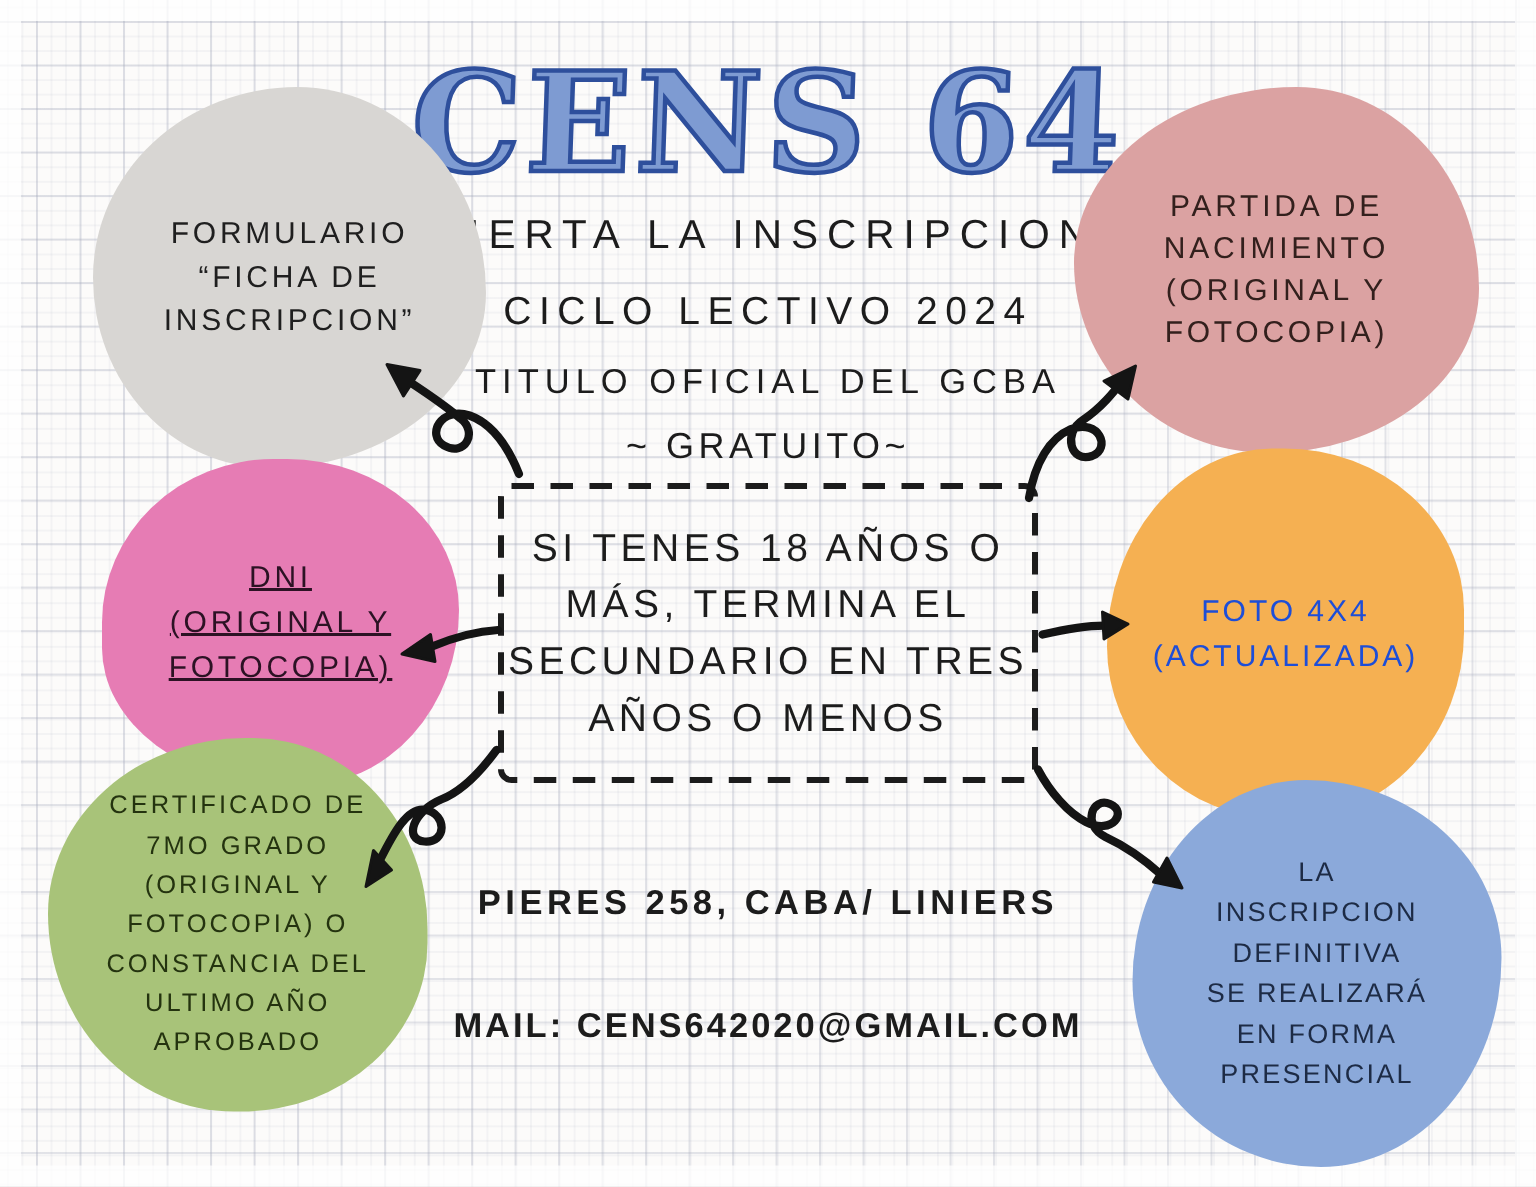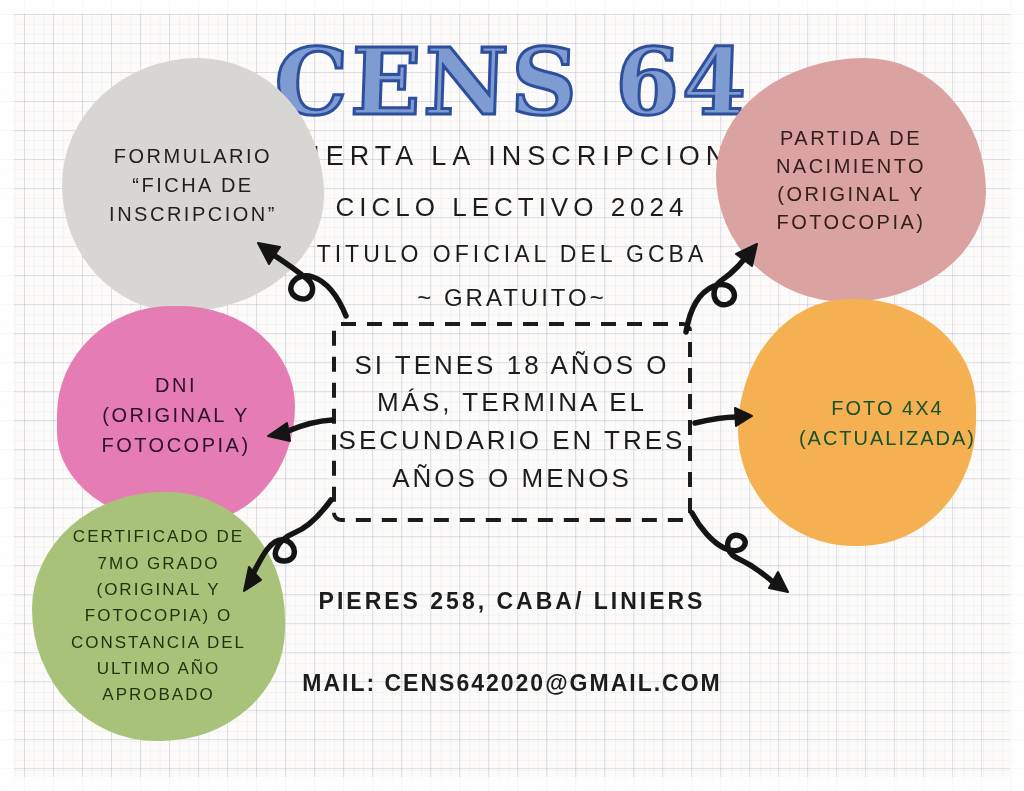--- a/index.html
+++ b/index.html
@@ -42,21 +42,21 @@
   .bubble{
     position:absolute;
     display:flex;align-items:center;justify-content:center;
     text-align:center;
     white-space:pre-line;
     z-index:2;
   }
   .bubble span{display:block;}
   .b0{left:62px;top:58px;width:262px;height:254px;border-radius:52% 48% 55% 45% / 50% 54% 46% 50%;font-size:20px;letter-spacing:2.5px;line-height:1.45;}
   .b1{left:716px;top:58px;width:270px;height:244px;border-radius:55% 45% 52% 48% / 48% 55% 45% 52%;font-size:20px;letter-spacing:2.5px;line-height:1.4;}
-  .b2{left:57px;top:306px;width:238px;height:218px;border-radius:50% 50% 46% 54% / 52% 48% 56% 44%;font-size:20px;letter-spacing:2.5px;line-height:1.5;}
+  .b2{left:68px;top:306px;width:238px;height:218px;border-radius:50% 50% 46% 54% / 52% 48% 56% 44%;font-size:20px;letter-spacing:2.5px;line-height:1.5;text-decoration:underline;}
   .b3{left:738px;top:299px;width:238px;height:247px;border-radius:48% 52% 50% 50% / 55% 45% 52% 48%;font-size:20px;letter-spacing:2px;line-height:1.5;}
   .b4{left:32px;top:492px;width:253px;height:249px;border-radius:53% 47% 50% 50% / 48% 52% 46% 54%;font-size:17px;letter-spacing:2px;line-height:1.55;}
   .b5{left:755px;top:520px;width:246px;height:258px;border-radius:47% 53% 49% 51% / 52% 46% 54% 48%;font-size:18px;letter-spacing:1.5px;line-height:1.5;}
 
   .arrows{position:absolute;inset:0;width:100%;height:100%;z-index:3;}
   .arrows path.line{fill:none;stroke:#141414;stroke-width:5.5;stroke-linecap:round;}
   .arrows path.head{fill:#141414;stroke:#141414;stroke-width:2;stroke-linejoin:round;}
   .arrows rect.dashbox{fill:none;stroke:#1c1c1c;stroke-width:4;stroke-dasharray:15 11;}
 
   .centerbox{
@@ -96,32 +96,40 @@
     <span>PARTIDA DE
 NACIMIENTO
 (ORIGINAL Y
 FOTOCOPIA)</span>
   </div>
   <div class="bubble b2" style="background: rgb(230, 124, 180); color: rgb(44, 18, 36);">
     <span>DNI
 (ORIGINAL Y
 FOTOCOPIA)</span>
   </div>
-  <div class="bubble b3" style="background: rgb(245, 176, 82); color: #14532d; justify-content: flex-end;">
+  <div class="bubble b3" style="background: rgb(245, 176, 82); color: #1d4ed8;">
     <span>FOTO 4X4
 (ACTUALIZADA)</span>
   </div>
   <div class="bubble b4" style="background: rgb(168, 195, 121); color: rgb(36, 51, 15);">
     <span>CERTIFICADO DE
 7MO GRADO
 (ORIGINAL Y
 FOTOCOPIA) O
 CONSTANCIA DEL
 ULTIMO AÑO
 APROBADO</span>
+  </div>
+  <div class="bubble b5" style="background: rgb(139, 169, 218); color: rgb(29, 43, 69);">
+    <span>LA
+INSCRIPCION
+DEFINITIVA
+SE REALIZARÁ
+EN FORMA
+PRESENCIAL</span>
   </div>
 
   <svg class="arrows" viewBox="0 0 1024 791" xmlns="http://www.w3.org/2000/svg">
     <rect class="dashbox" x="334" y="324" width="356" height="196" rx="7"></rect>
 
     <g>
       <path class="line" d="M 346 316 C 338 296 327 282 313 277 C 294 271 284 290 296 297 C 310 305 319 288 307 279 C 295 269 280 259 266 250"></path>
       <path class="head" d="M 258 243 L 280 247 L 269 264 Z"></path>
     </g>
 

